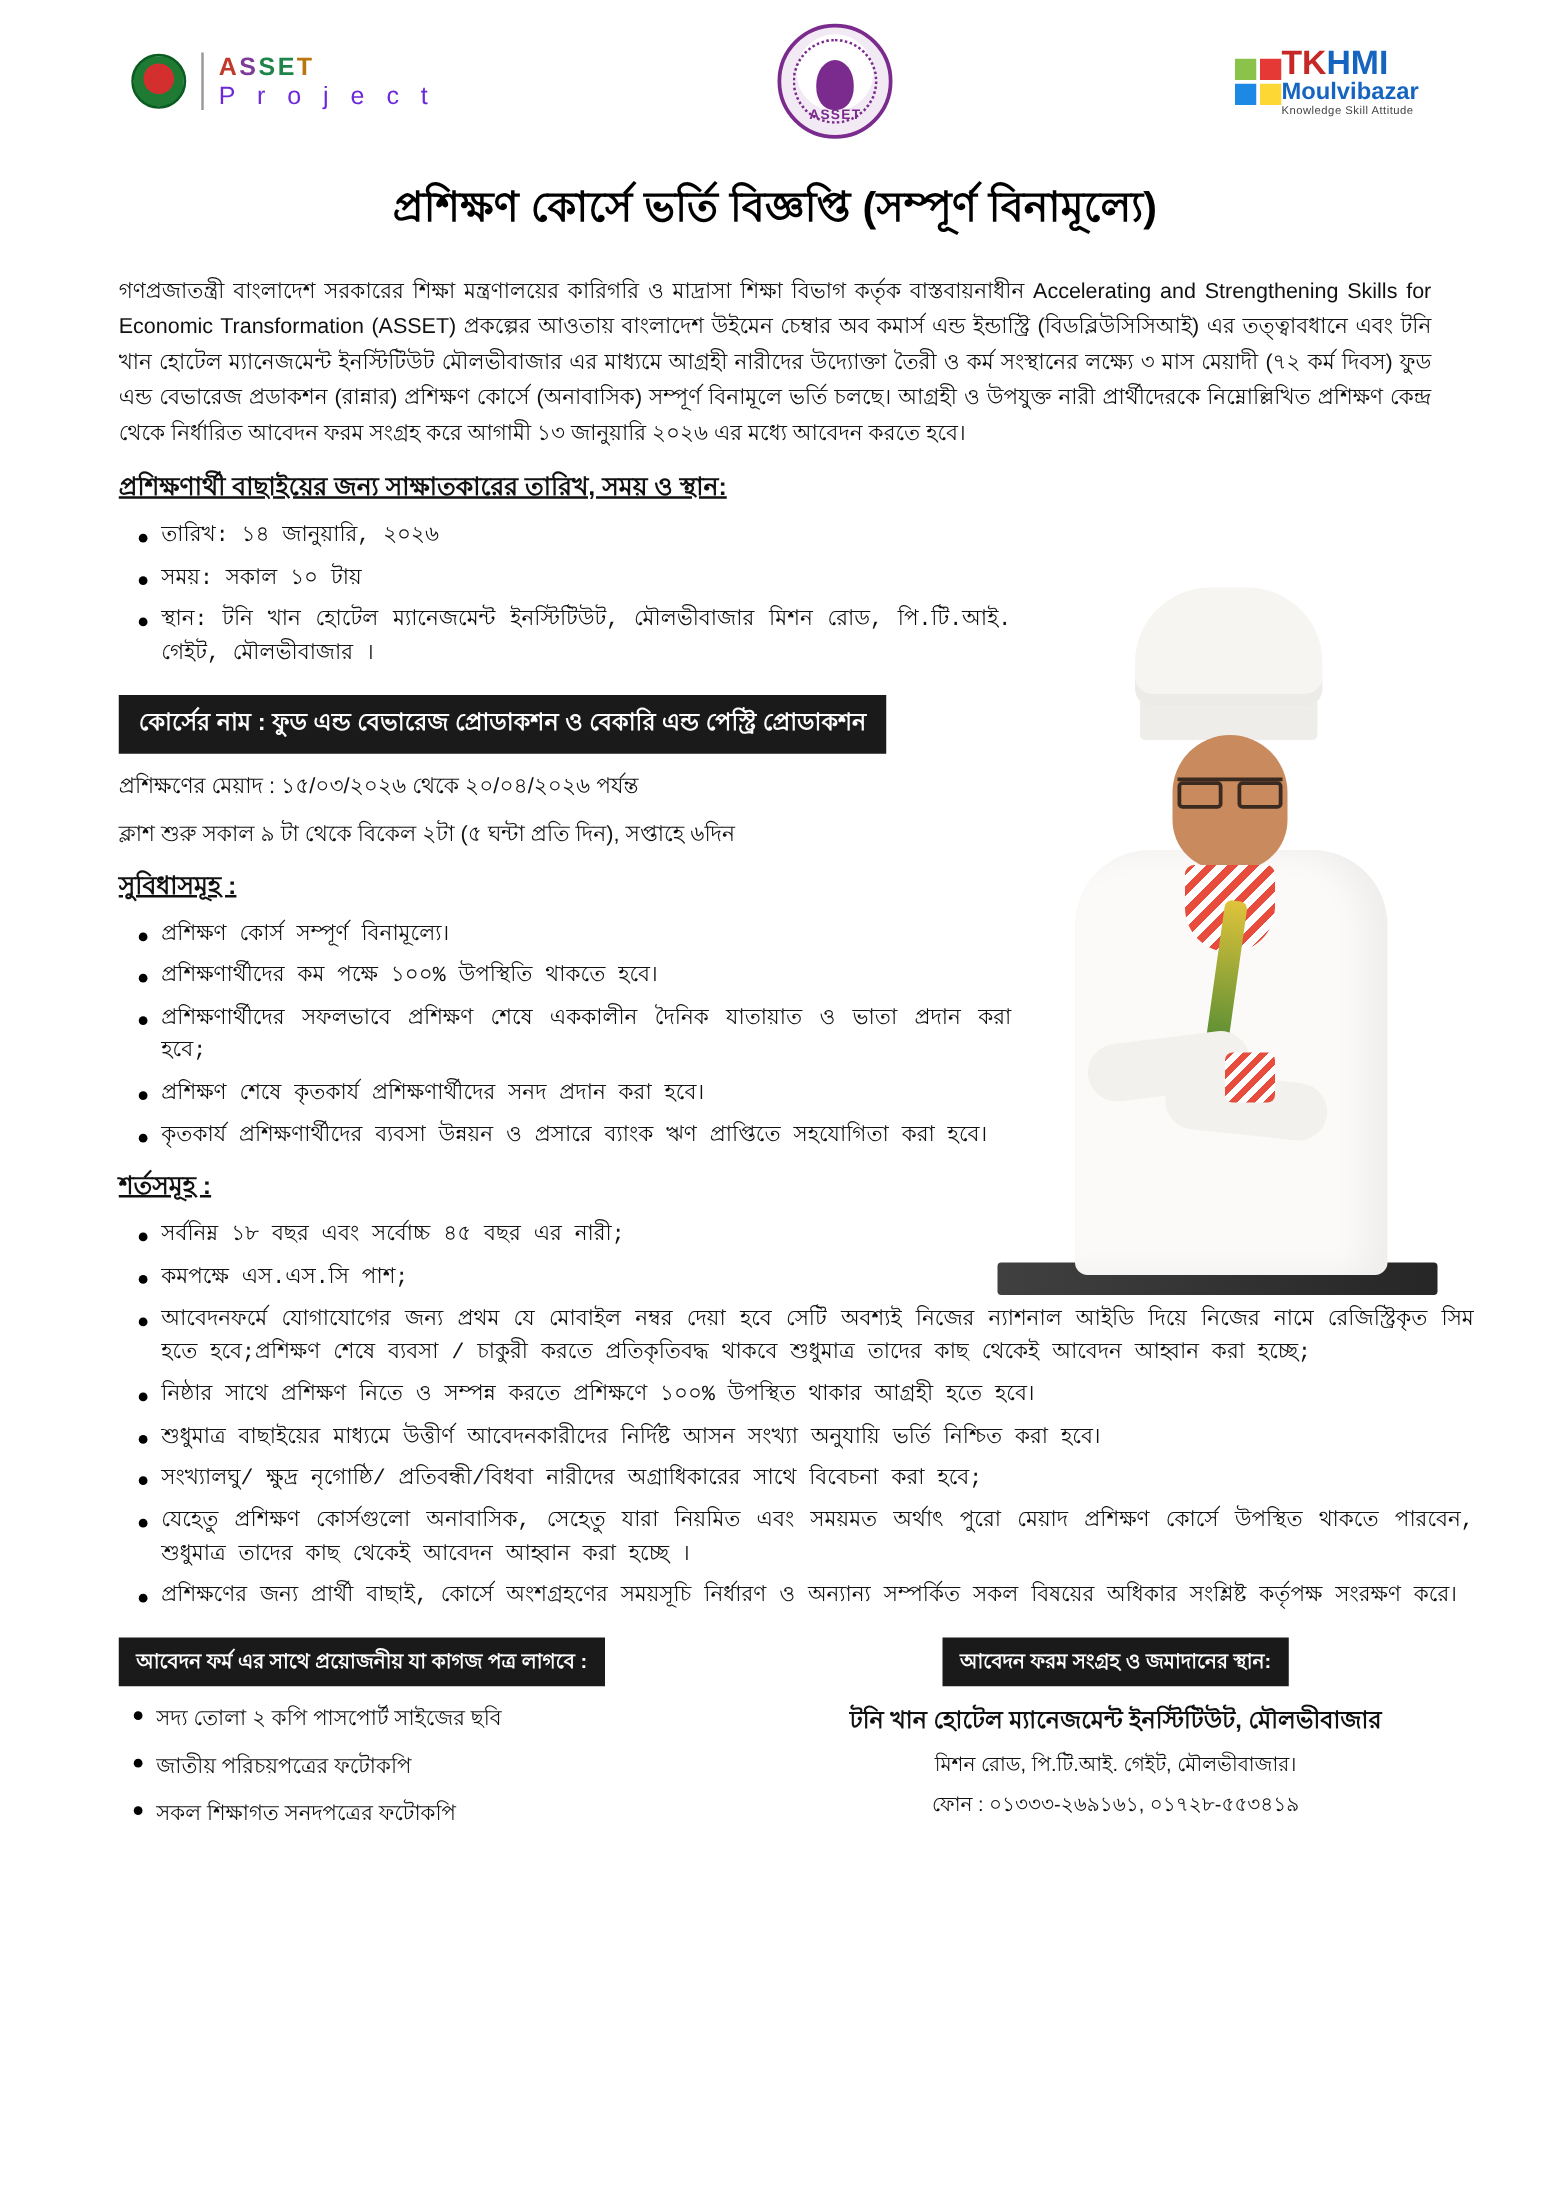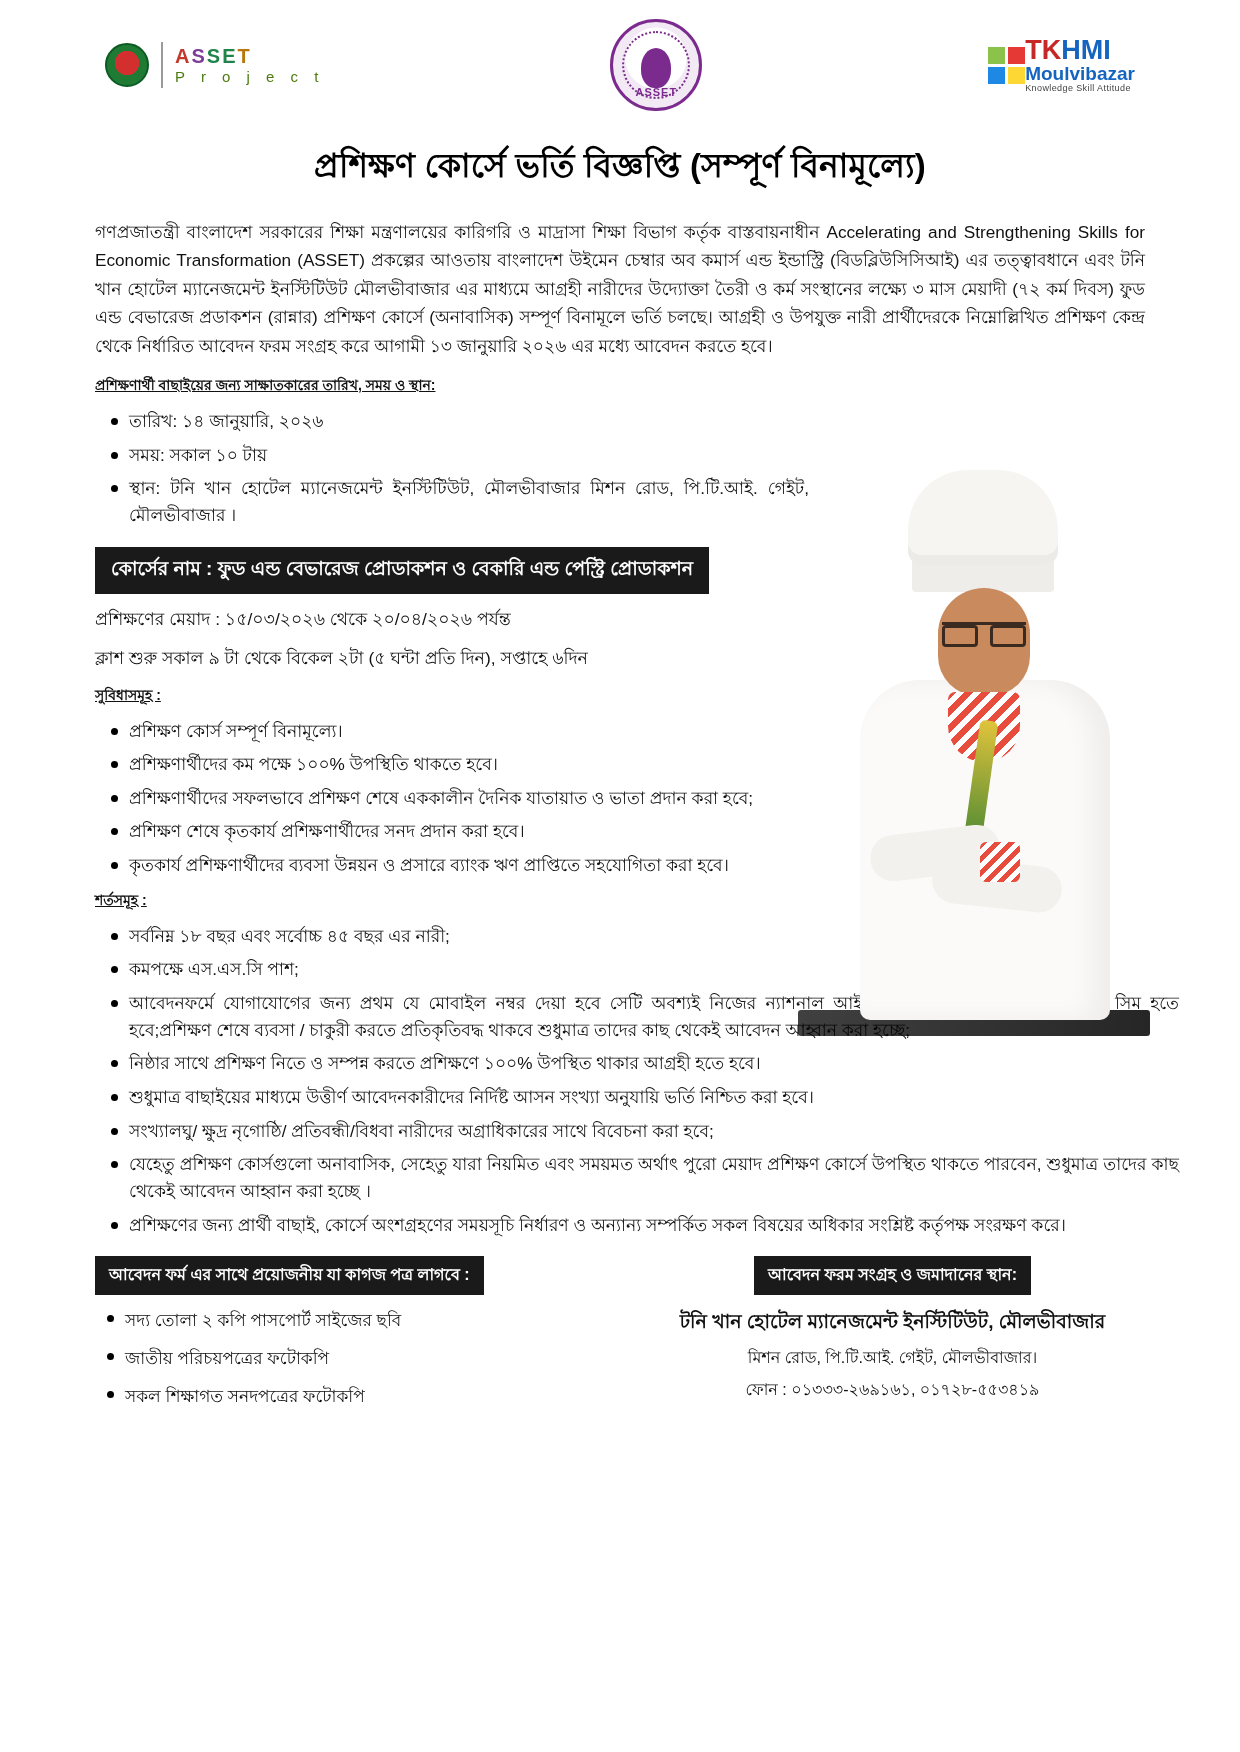--- a/index.html
+++ b/index.html
@@ -57,23 +57,23 @@
     font-size: 20px;
     font-weight: bold;
     letter-spacing: 2px;
   }
   .asset-word span:nth-child(1) { color: #c0392b; }
   .asset-word span:nth-child(2) { color: #7d3c98; }
   .asset-word span:nth-child(3) { color: #1e8449; }
   .asset-word span:nth-child(4) { color: #1e8449; }
   .asset-word span:nth-child(5) { color: #b9770e; }
   .asset-project {
-    font-size: 15px;
+    font-size: 20px;
     letter-spacing: 6px;
-    color: #4d7c0f;
+    color: #6d28d9;
     margin-top: 3px;
   }
 
   .logo-bwcci {
     text-align: center;
     position: relative;
   }
   .bwcci-circle {
     width: 92px;
     height: 92px;
@@ -158,30 +158,31 @@
 
   
   .intro {
     font-size: 17.2px;
     line-height: 1.65;
     text-align: justify;
     margin: 0 0 14px 0;
   }
 
   .section-heading {
-    font-size: 14px;
+    font-size: 20px;
     font-weight: bold;
     text-decoration: underline;
     margin: 6px 0 10px 0;
   }
 
   ul.bullets {
     margin: 0 0 10px 0;
     padding-left: 34px;
     list-style: none;
+    font-family: Liberation Mono, monospace;
   }
   ul.bullets > li {
     position: relative;
     font-size: 17.2px;
     line-height: 1.55;
     margin-bottom: 7px;
     text-align: justify;
   }
   ul.bullets > li::before {
     content: "";

